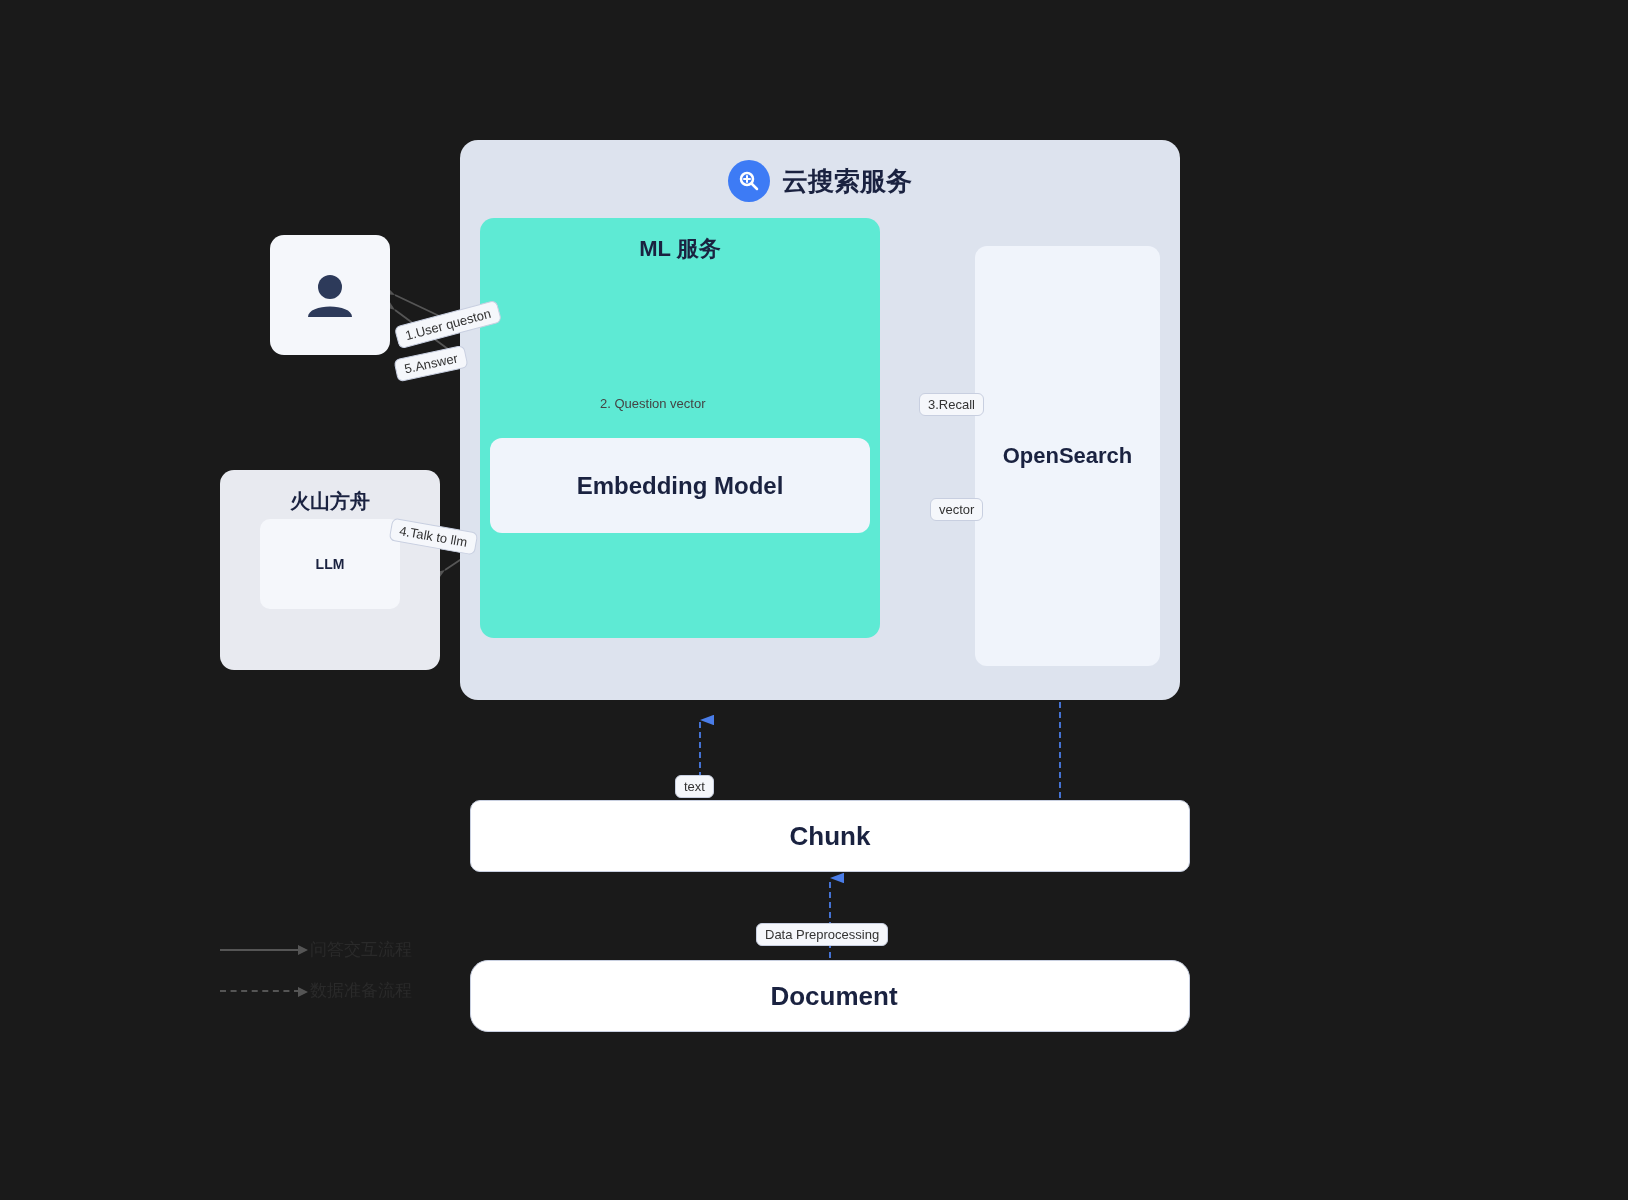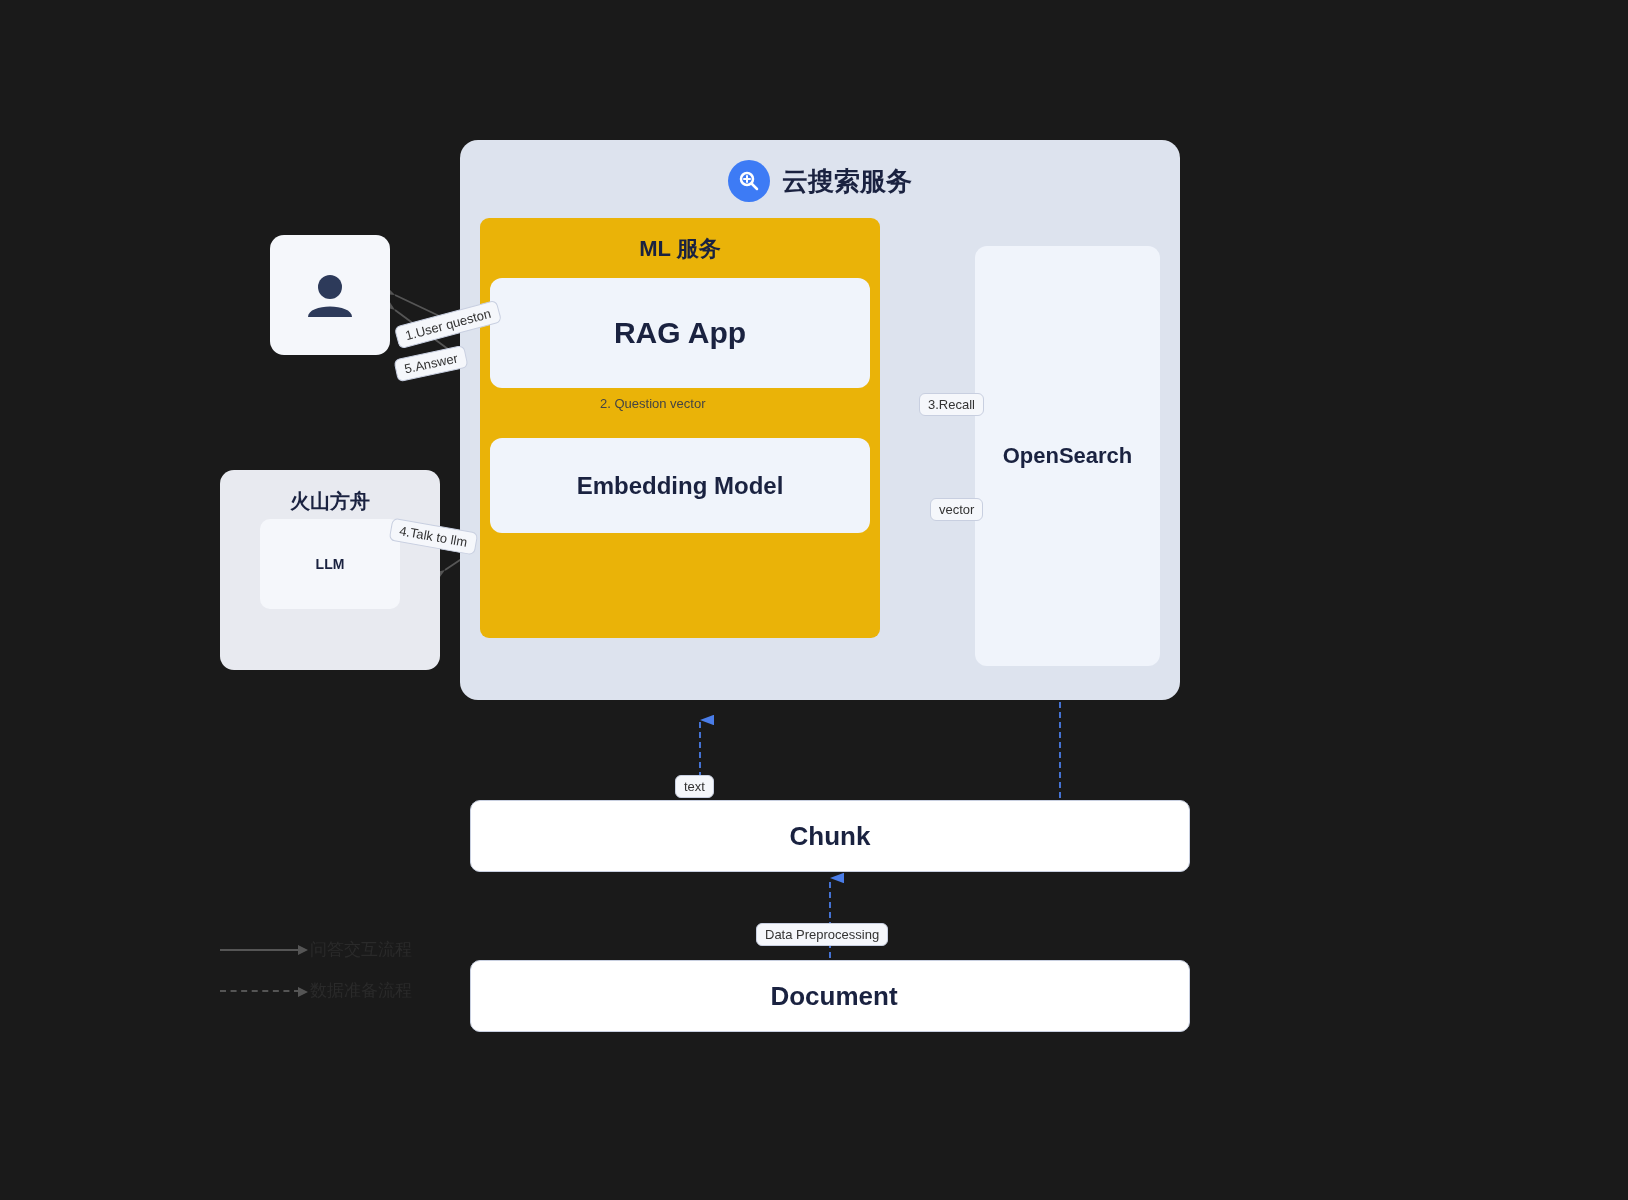--- a/index.html
+++ b/index.html
@@ -58,22 +58,22 @@
       color: #1a2240;
     }
 
     
     .ml-service-box {
       position: absolute;
       top: 110px;
       left: 390px;
       width: 420px;
       height: 450px;
-      background: #eab308;
-      border-radius: 9px;
+      background: #5eead4;
+      border-radius: 14px;
       padding: 16px;
     }
 
     .ml-service-title {
       font-size: 22px;
       font-weight: 700;
       color: #1a2240;
       text-align: center;
       margin-bottom: 14px;
     }
@@ -152,21 +152,21 @@
     }
 
     
     .document-box {
       position: absolute;
       top: 880px;
       left: 370px;
       width: 720px;
       height: 72px;
       background: white;
-      border-radius: 10px;
+      border-radius: 18px;
       display: flex;
       align-items: center;
       justify-content: center;
       border: 1.5px solid #c8cfe0;
       padding-left: 8px;
     }
 
     .document-title {
       font-size: 26px;
       font-weight: 700;
@@ -299,23 +299,20 @@
           <line x1="7" y1="10" x2="13" y2="10" stroke="white" stroke-width="2" stroke-linecap="round"></line>
           <line x1="10" y1="7" x2="10" y2="13" stroke="white" stroke-width="2" stroke-linecap="round"></line>
         </svg>
       </div>
       <span class="cloud-service-title">云搜索服务</span>
     </div>
 
     <div class="ml-service-box" style="position:relative; left:0; top:0; width:400px; height:420px;">
       <div class="ml-service-title">ML 服务</div>
 
-      <div style="position:absolute; top:60px; left:10px; width:380px; height:110px; background:#f0f4fb; border-radius:12px; display:flex; align-items:center; justify-content:center;">
-        <span style="font-size:30px; font-weight:800; color:#1a2240;">RAG App</span>
-      </div>
 
       <div style="position:absolute; top:178px; left:120px; font-size:13px; color:#444;">2. Question vector</div>
 
       <div style="position:absolute; top:220px; left:10px; width:380px; height:95px; background:#f0f4fb; border-radius:12px; display:flex; align-items:center; justify-content:center;">
         <span style="font-size:24px; font-weight:700; color:#1a2240;">Embedding Model</span>
       </div>
     </div>
 
     <div style="position:absolute; top:70px; right:20px; width:185px; height:420px; background:#f0f4fb; border-radius:12px; display:flex; align-items:center; justify-content:center;margin-top:36px;">
       <span style="font-size:22px; font-weight:700; color:#1a2240; text-align:center;">OpenSearch</span>

